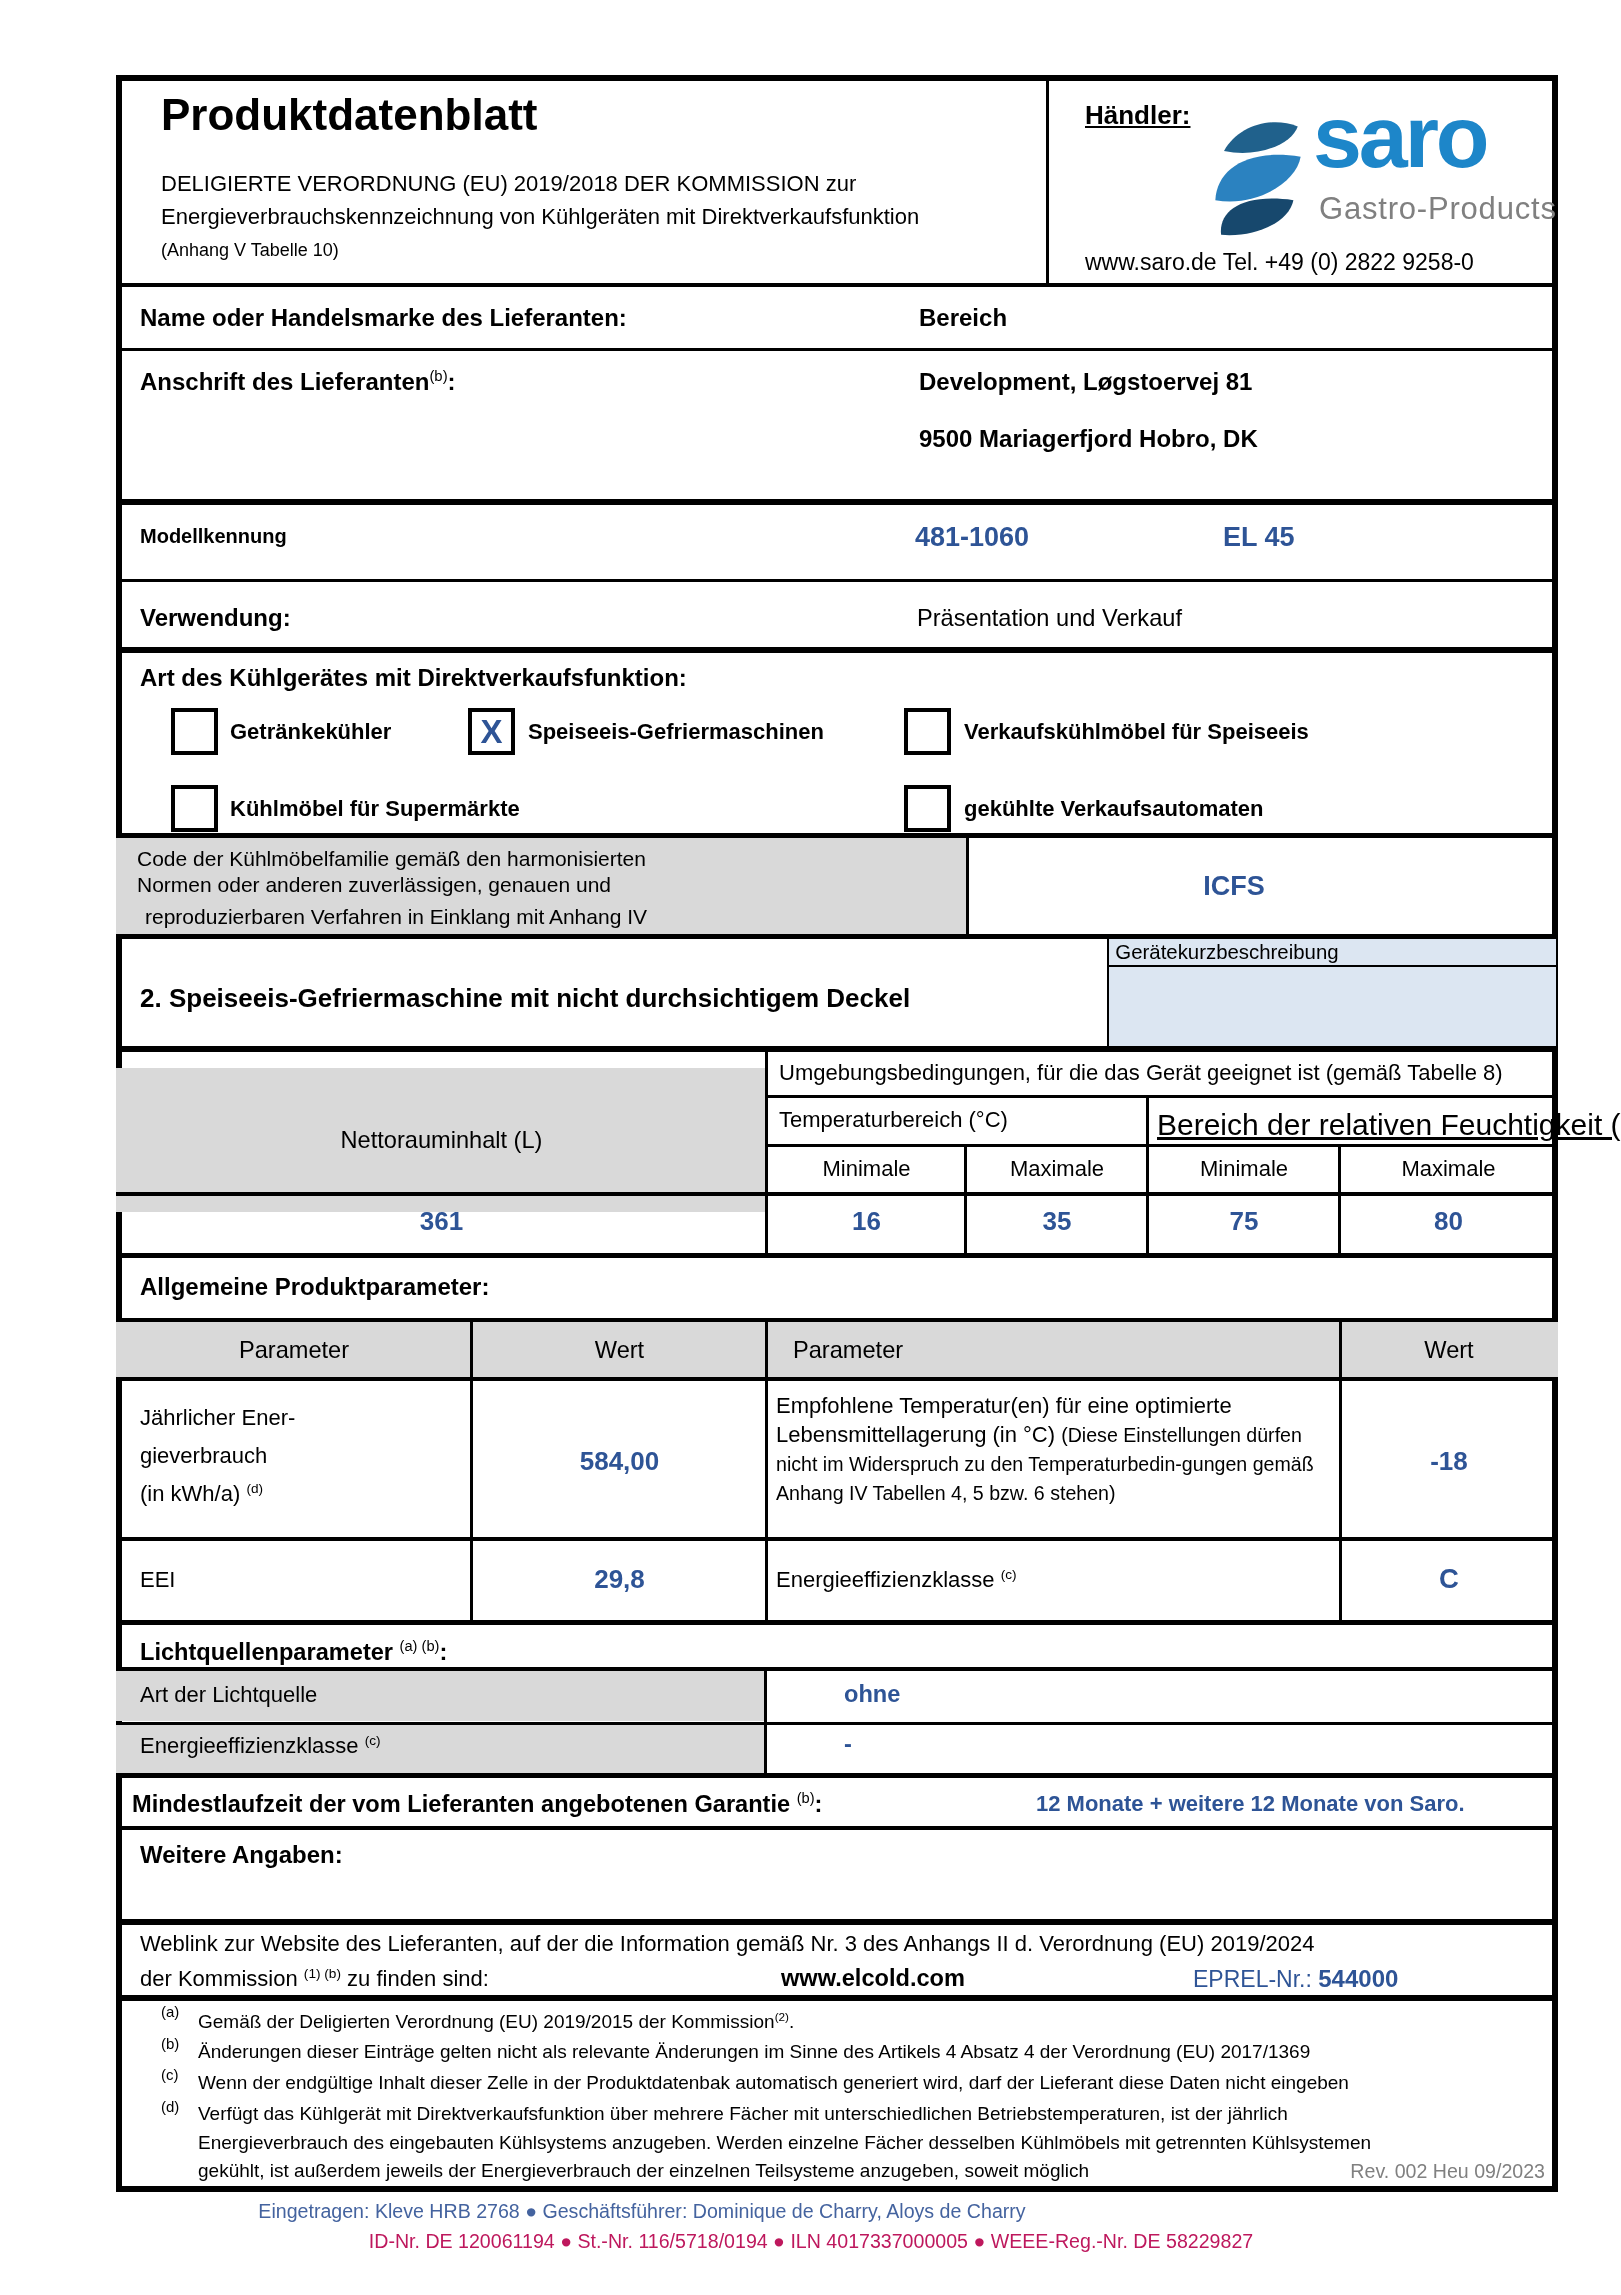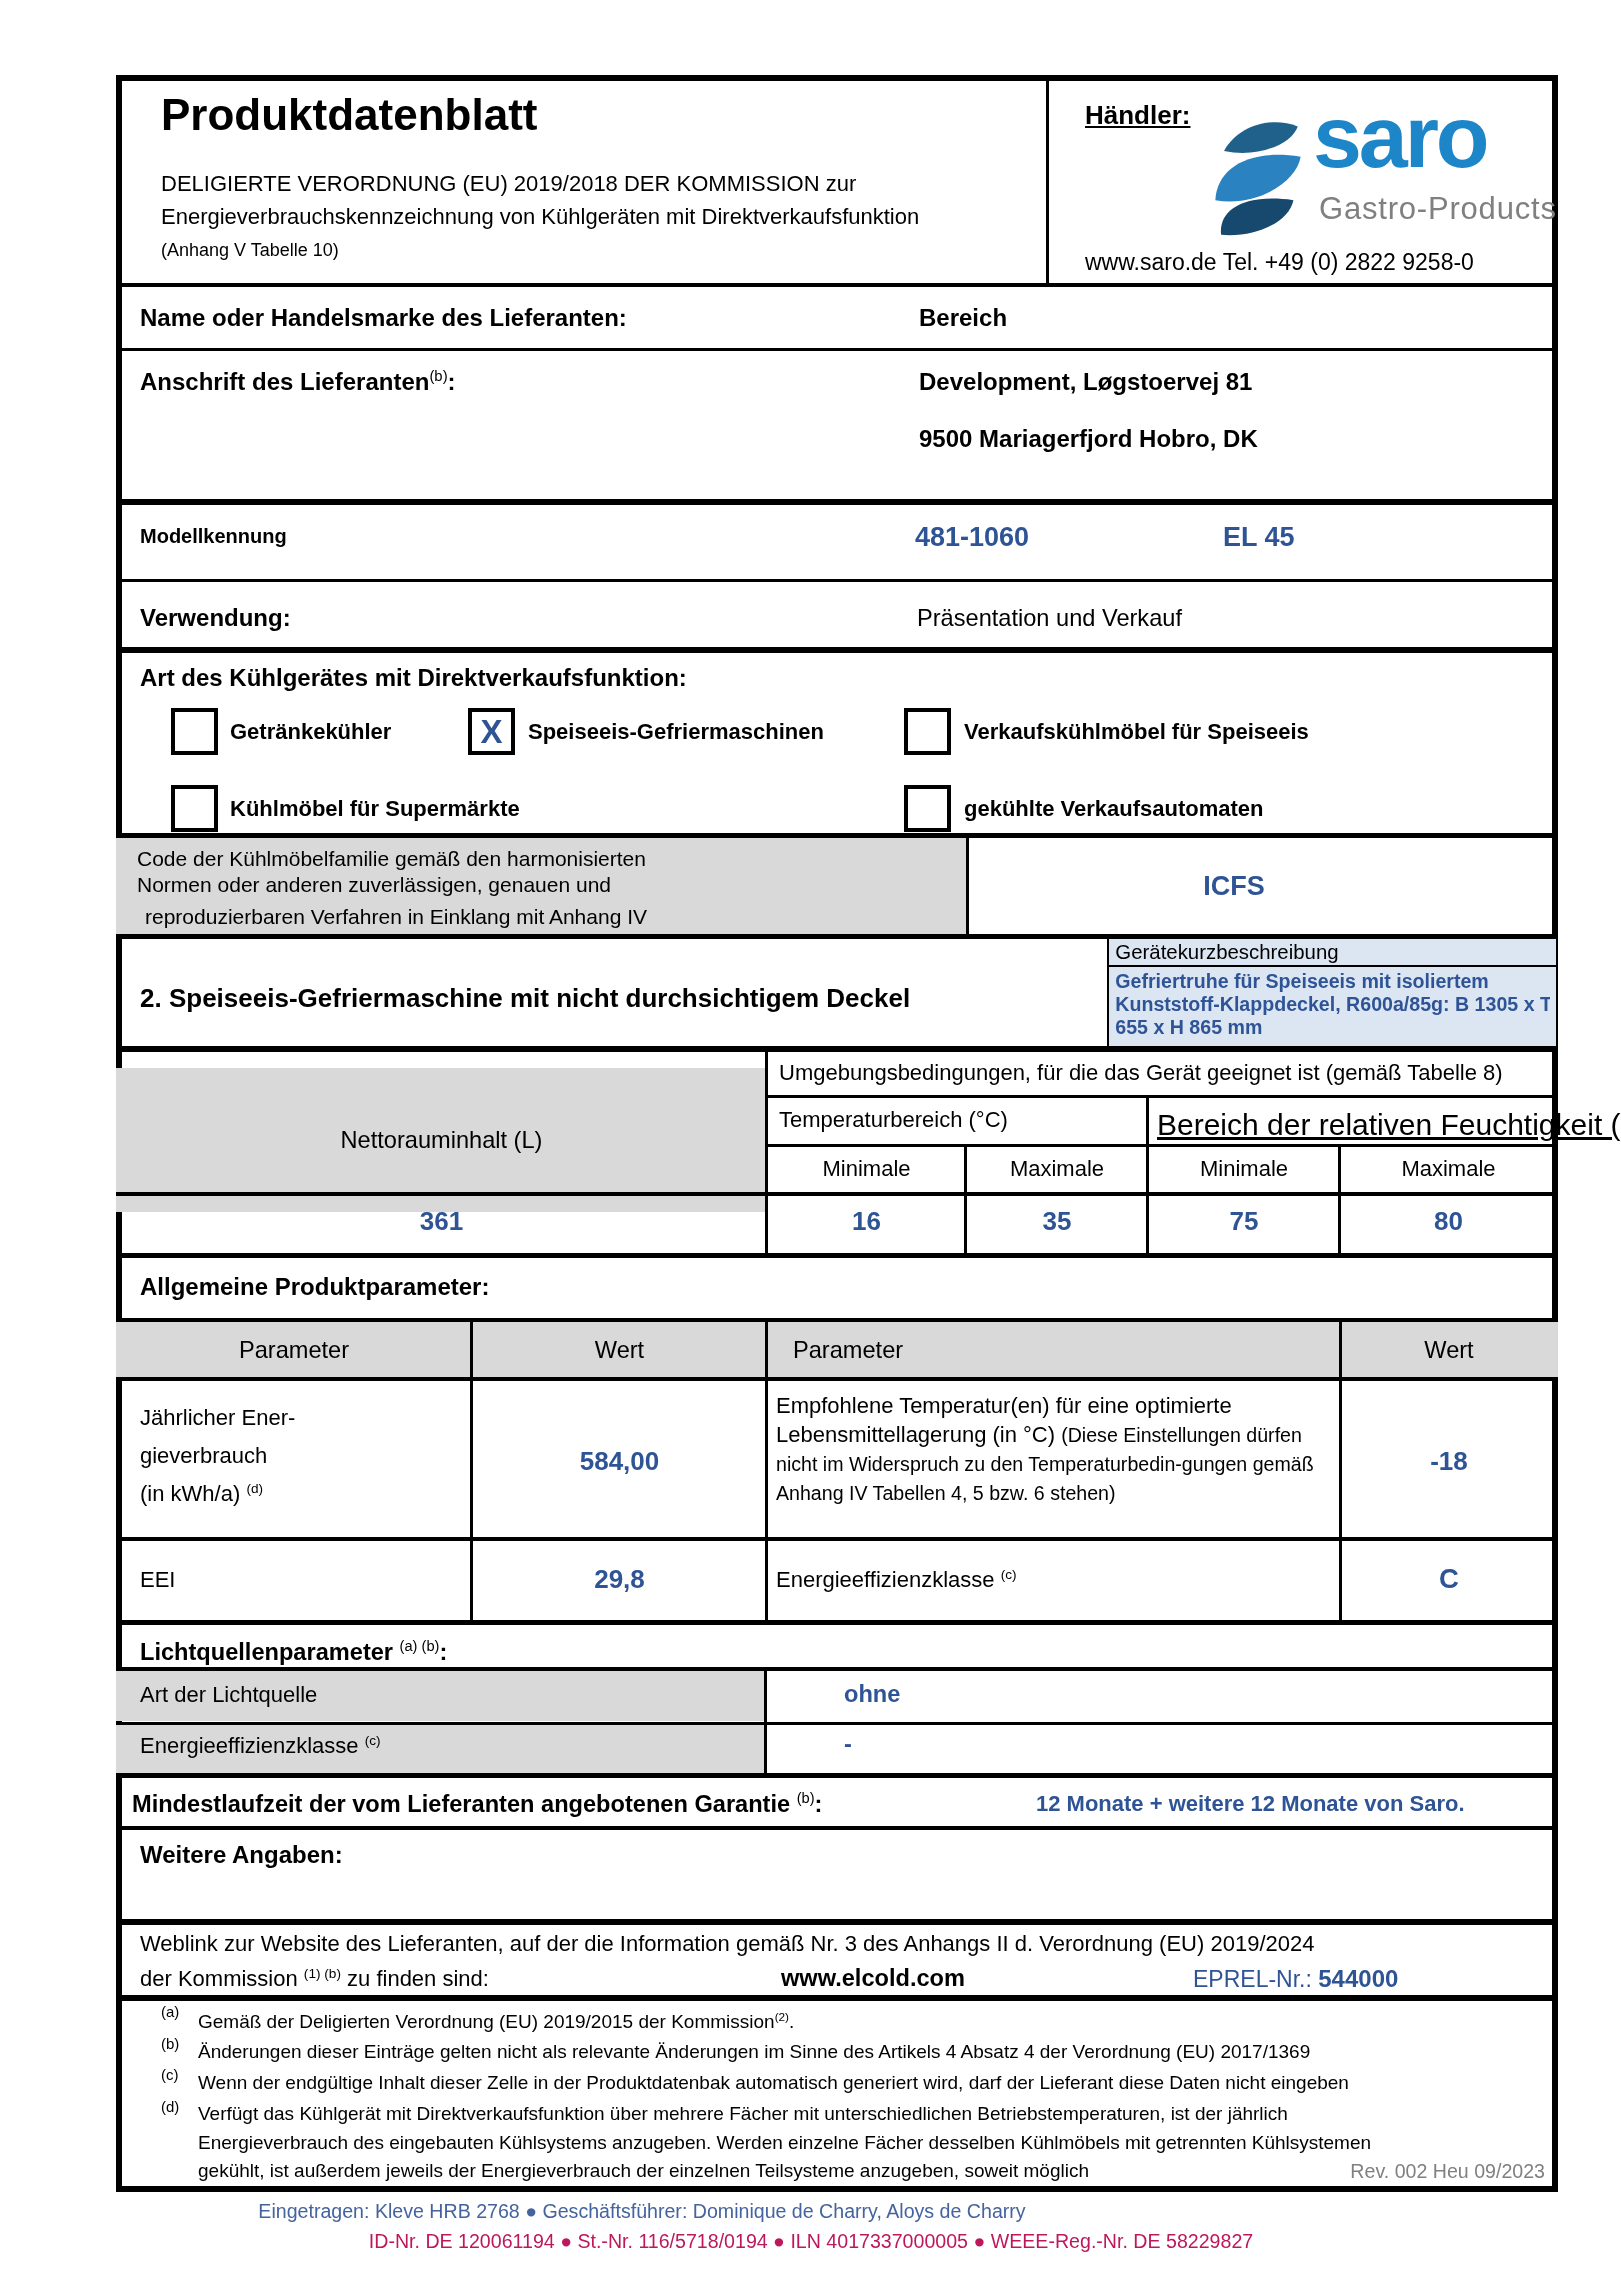--- a/index.html
+++ b/index.html
@@ -97,25 +97,20 @@
 <div class="t" style="left:137px;top:872px;font-size:21px;">Normen oder anderen zuverlässigen, genauen und</div>
 <div class="t" style="left:145px;top:904px;font-size:21px;">reproduzierbaren Verfahren in Einklang mit Anhang IV</div>
 <div class="vl" style="left:966px;top:836px;height:100px;"></div>
 <div class="t b blue ctr" style="left:967px;top:870px;width:534px;font-size:27px;">ICFS</div>
 <div class="hl" style="top:934px;height:4.7px;"></div>
 
 <div class="t b" style="left:140px;top:983px;font-size:26px;">2. Speiseeis-Gefriermaschine mit nicht durchsichtigem Deckel</div>
 
 <div class="abs" style="left:1107px;top:937px;width:451px;height:112px;border:2.4px solid #000;background:#dce6f2;box-sizing:border-box;">
   <div style="font-size:20.4px;padding:1.6px 6.3px;border-bottom:2.4px solid #000;white-space:nowrap;overflow:hidden;">Gerätekurzbeschreibung</div>
-  <div style="padding:3.1px 6.3px;">
-    <div class="b blue" style="font-size:19.6px;white-space:nowrap;overflow:hidden;">Gefriertruhe für Speiseeis mit isoliertem</div>
-    <div class="b blue" style="font-size:19.6px;white-space:nowrap;overflow:hidden;">Kunststoff-Klappdeckel, R600a/85g: B 1305 x T</div>
-    <div class="b blue" style="font-size:19.6px;white-space:nowrap;overflow:hidden;">655 x H 865 mm</div>
-  </div>
 </div>
 <div class="hl" style="top:1046px;height:5.5px;"></div>
 
 <div class="abs gray-bg flexc" style="left:116px;top:1052px;width:651px;height:144px;">
   <span style="font-size:23.6px;">Nettorauminhalt (L)</span>
 </div>
 <div class="vl" style="left:765px;top:1049px;height:207px;"></div>
 
 <div class="t" style="left:779px;top:1060px;font-size:22px;">Umgebungsbedingungen, für die das Gerät geeignet ist (gemäß Tabelle 8)</div>
 <div class="hl" style="top:1095px;height:3.1px;left:767px;width:791px;"></div>

